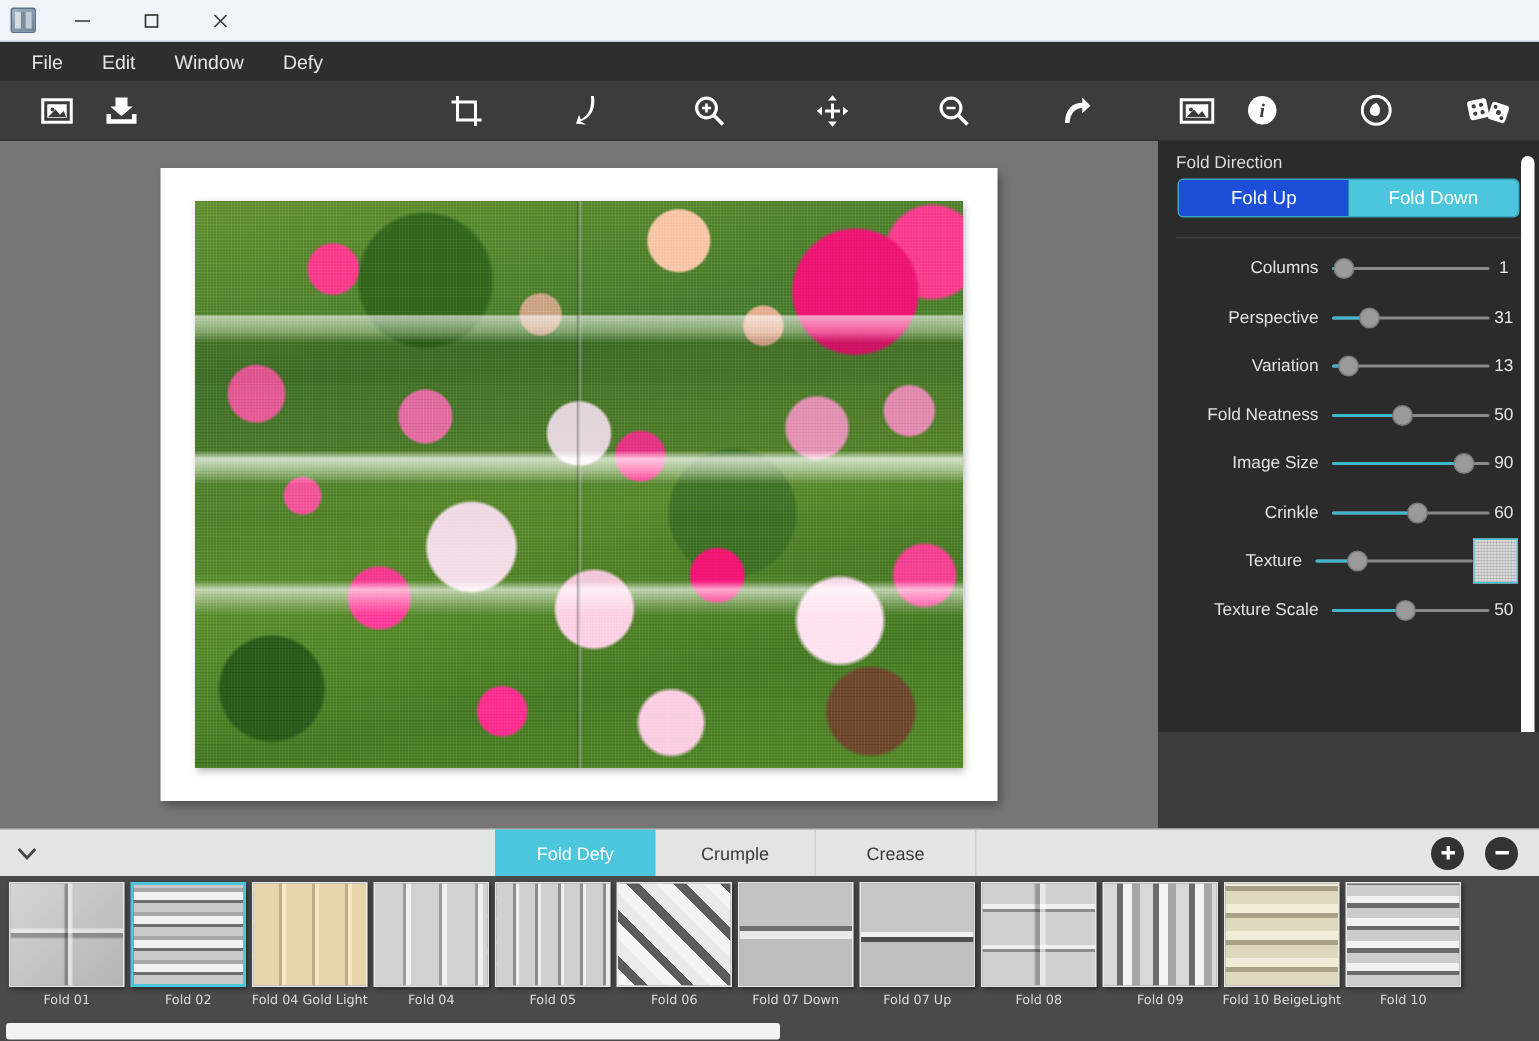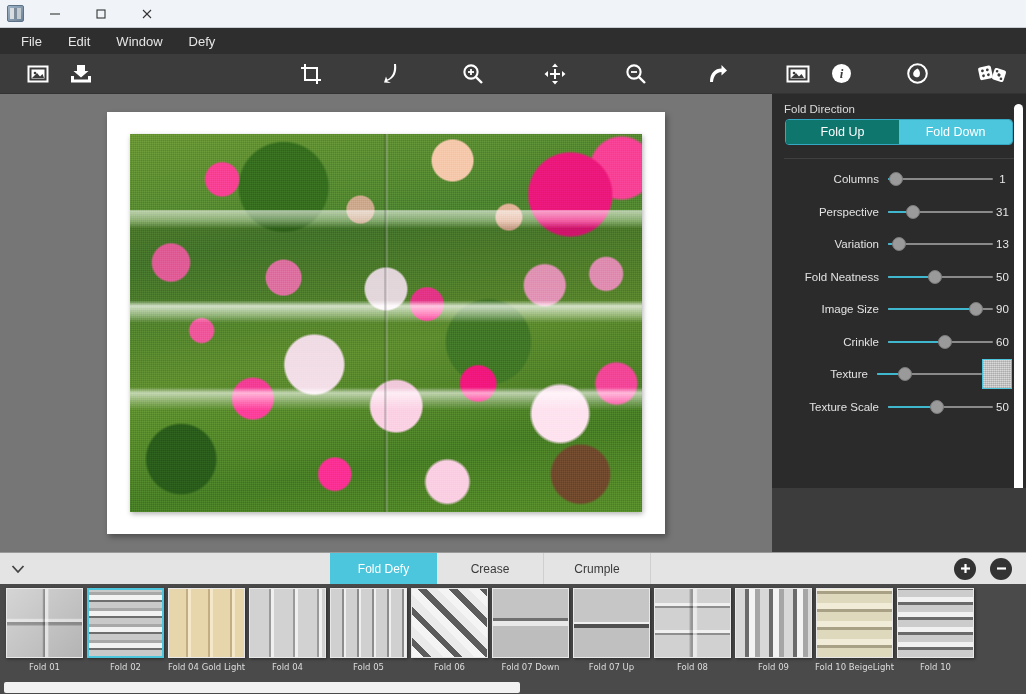--- a/index.html
+++ b/index.html
@@ -197,21 +197,21 @@
     font-size: 11.5px; color: #dcdcdc;
     margin: 9px 0 4px 12px;
   }
   .seg {
     display: flex; margin: 0 13px;
     border: 1px solid #35a9c4; border-radius: 4px;
     overflow: hidden; height: 26px;
   }
   .seg-btn {
     flex: 1; display: flex; align-items: center; justify-content: center;
-    font-size: 12.5px; color: #ffffff; background: #0f766e;
+    font-size: 12.5px; color: #ffffff; background: #1d4ed8;
   }
   .seg-btn.active { background: #4cc6dd; color: #ffffff; }
   .rp-divider {
     height: 1px; background: #3f3f3f; margin: 13px 12px 4px 12px;
   }
   .slider-row {
     display: flex; align-items: center;
     height: 32.5px; padding: 0 0 0 4px;
   }
   .sl-label {
@@ -623,22 +623,22 @@
   </div>
 
   <div class="tabbar">
     <div class="tab-chev">
       <svg width="14" height="10" viewBox="0 0 14 10">
           <path d="M1.5 2 L7 8 L12.5 2" fill="none" stroke="#444" stroke-width="1.8"></path>
         </svg>
     </div>
     <div class="tab-gap"></div>
     <div class="tab active">Fold Defy</div>
+    <div class="tab">Crumple</div>
     <div class="tab">Crease</div>
-    <div class="tab">Crumple</div>
     <div class="tab-flex"></div>
     <div class="round-btn">
       <svg width="13" height="13" viewBox="0 0 13 13">
           <line x1="6.5" y1="2" x2="6.5" y2="11" stroke="#fff" stroke-width="2.2"></line>
           <line x1="2" y1="6.5" x2="11" y2="6.5" stroke="#fff" stroke-width="2.2"></line>
         </svg>
     </div>
     <div class="round-btn">
       <svg width="13" height="13" viewBox="0 0 13 13">
           <line x1="2" y1="6.5" x2="11" y2="6.5" stroke="#fff" stroke-width="2.2"></line>

